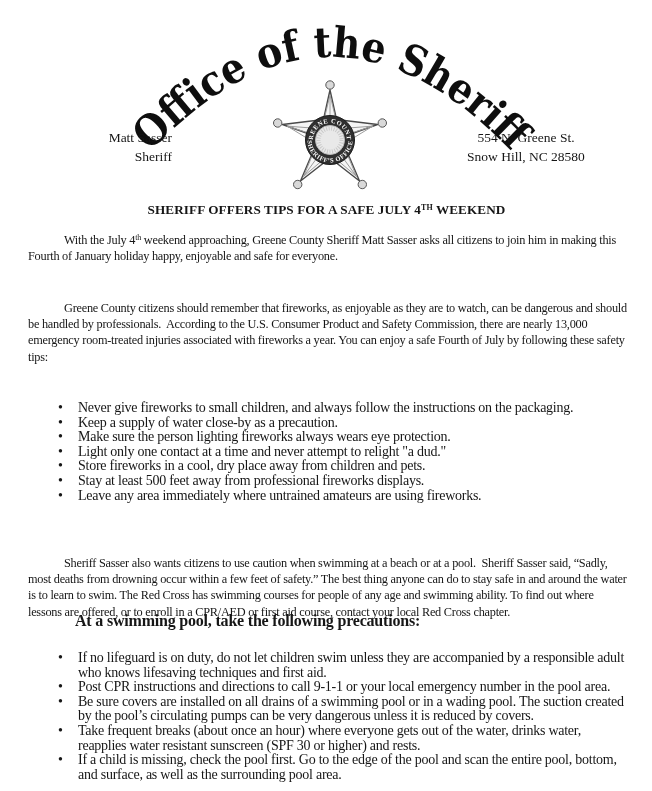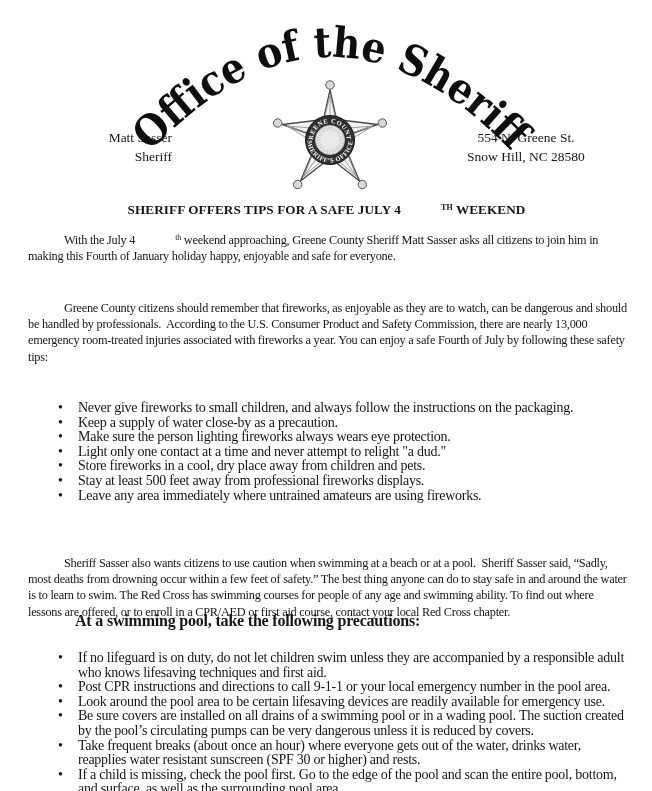--- a/index.html
+++ b/index.html
@@ -33,21 +33,21 @@
   .address-block {
     position: absolute; top: 128px; left: 437px; width: 178px;
     text-align: center; font-size: 13.5px; line-height: 19px;
   }
   
   .headline {
     position: absolute; top: 202px; left: 28px; width: 597px;
     text-align: center; font-weight: bold; font-size: 13.2px;
     letter-spacing: 0.1px;
   }
-  .sup { font-size: 8px; vertical-align: 4px; font-weight: inherit; padding-left: 40px; }
+  .sup { font-size: 8px; vertical-align: 4px; font-weight: inherit; }
   .para {
     position: absolute; left: 28px; width: 599px;
     font-size: 12.3px; line-height: 16.2px; letter-spacing: -0.25px;
     white-space: pre-wrap; margin: 0;
   }
   .para.indent { text-indent: 36px; }
   .p1 { top: 230px; }
   .p2 { top: 300px; }
   .p3 { top: 555px; }
   .subhead {
@@ -149,19 +149,18 @@
       <li>Leave any area immediately where untrained amateurs are using fireworks.</li>
     </ul>
 
   <p class="para indent p3">Sheriff Sasser also wants citizens to use caution when swimming at a beach or at a pool.  Sheriff Sasser said, “Sadly, most deaths from drowning occur within a few feet of safety.” The best thing anyone can do to stay safe in and around the water is to learn to swim. The Red Cross has swimming courses for people of any age and swimming ability. To find out where lessons are offered, or to enroll in a CPR/AED or first aid course, contact your local Red Cross chapter.</p>
 
   <div class="subhead">At a swimming pool, take the following precautions:</div>
 
   <ul class="tips list2">
       <li>If no lifeguard is on duty, do not let children swim unless they are accompanied by a responsible adult who knows lifesaving techniques and first aid.</li>
       <li>Post CPR instructions and directions to call 9-1-1 or your local emergency number in the pool area.</li>
-      <li>Look around the pool area to be certain lifesaving devices are readily available for emergency use.</li>
       <li>Be sure covers are installed on all drains of a swimming pool or in a wading pool. The suction created by the pool’s circulating pumps can be very dangerous unless it is reduced by covers.</li>
       <li>Take frequent breaks (about once an hour) where everyone gets out of the water, drinks water, reapplies water resistant sunscreen (SPF 30 or higher) and rests.</li>
       <li>If a child is missing, check the pool first. Go to the edge of the pool and scan the entire pool, bottom, and surface, as well as the surrounding pool area.</li>
     </ul>
 
 </div>
 
 </body></html>

